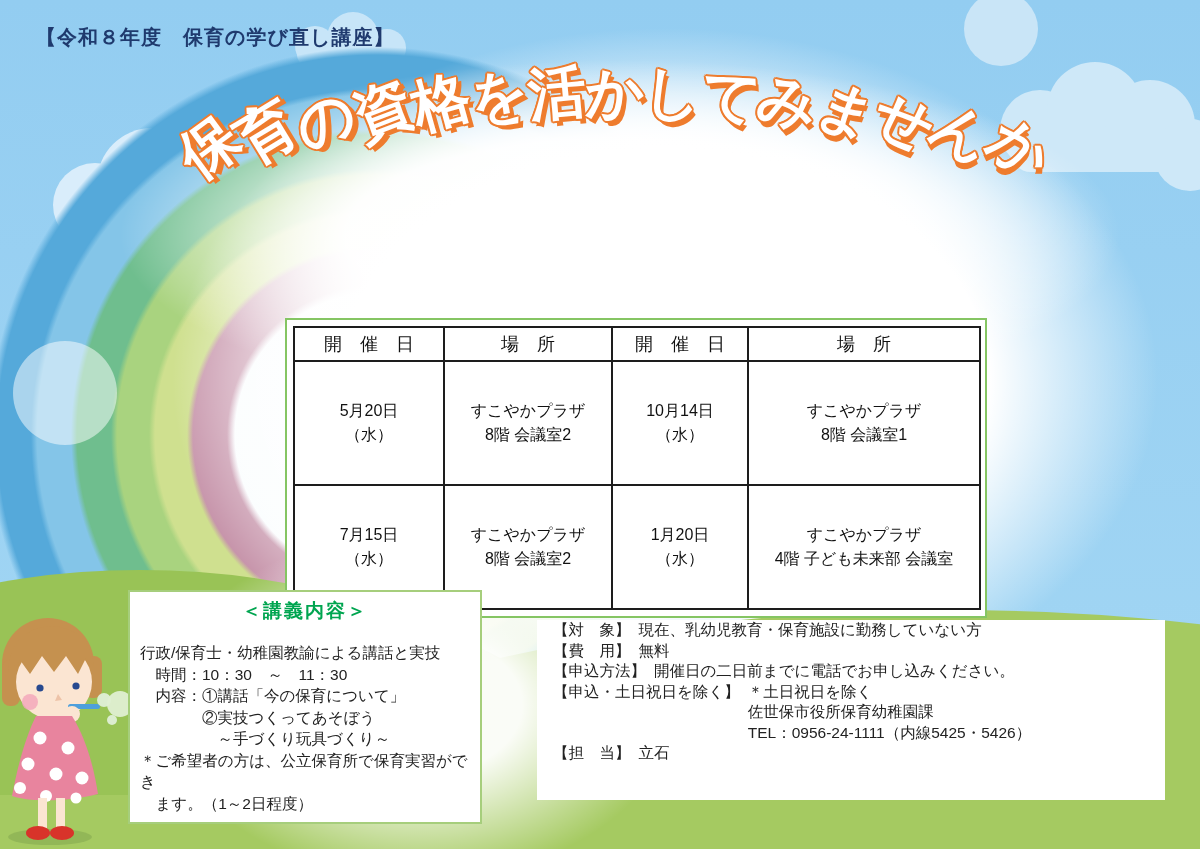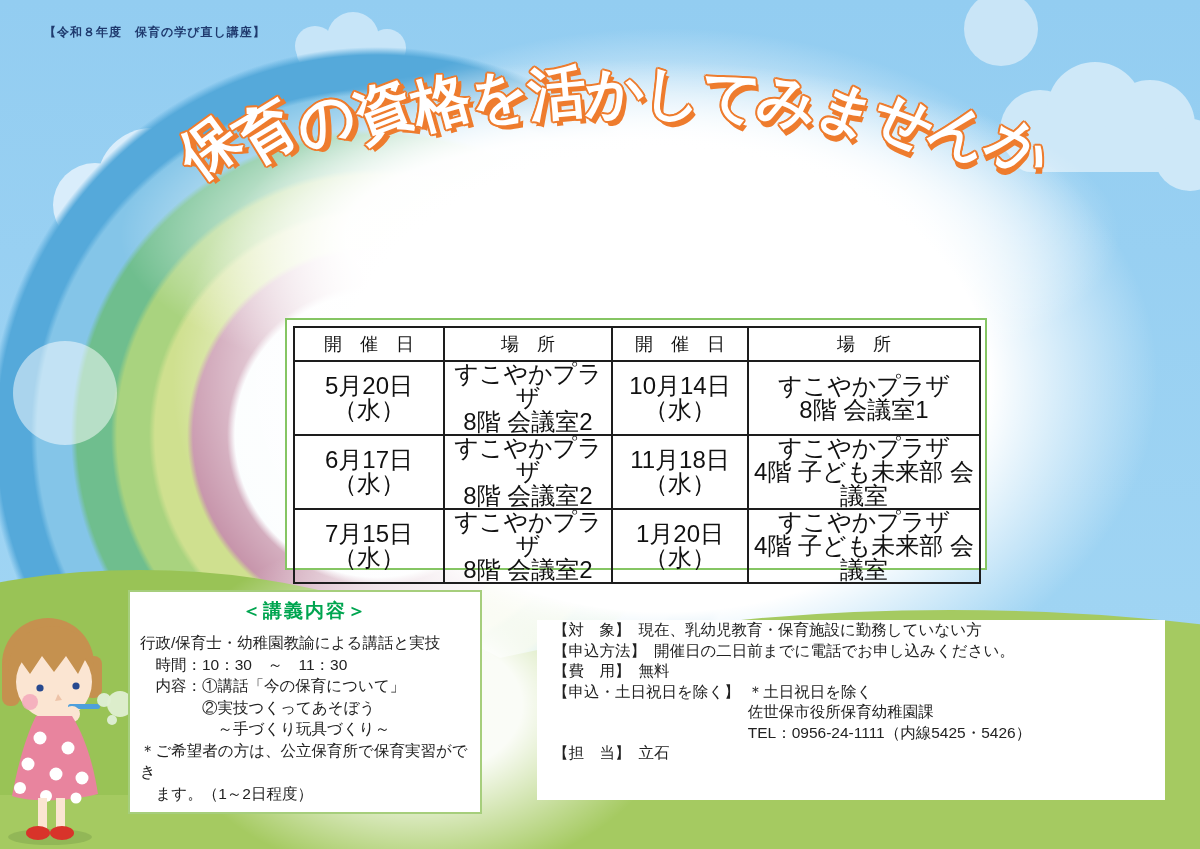--- a/index.html
+++ b/index.html
@@ -27,41 +27,41 @@
     #55A9DA 346px 380px,
     rgba(85,169,218,0) 388px);}
   .glow-main{inset:0;z-index:3;background:radial-gradient(ellipse 560px 400px at 665px 380px,#fff 0%,#fff 58%,rgba(255,255,255,0) 88%);}
   .glow-band{inset:0;z-index:3;background:radial-gradient(ellipse 500px 175px at 620px 235px,rgba(255,255,255,.97) 0 55%,rgba(255,255,255,0) 100%);}
   .glow-bl{inset:0;z-index:5;background:radial-gradient(ellipse 255px 175px at 420px 705px,rgba(255,255,255,.95) 0 40%,rgba(255,255,255,0) 100%);}
   .hill{border-radius:50%;z-index:4;}
   .hill-left{left:-460px;top:570px;width:1200px;height:880px;background:#99C356;}
   .hill-right{left:-30px;top:610px;width:1960px;height:860px;background:#A5CA61;}
   .hill-base{left:0;top:795px;width:1200px;height:54px;background:#A5CA61;z-index:4;}
   
-  .fy-header{left:44px;top:24px;font-family:"Liberation Serif",serif;font-weight:bold;
-    font-size:12px;color:#1F3A6E;letter-spacing:1px;z-index:10;}
+  .fy-header{left:36px;top:24px;font-family:"Liberation Serif",serif;font-weight:bold;
+    font-size:20px;color:#1F3A6E;letter-spacing:1px;z-index:10;}
   .arc-title{left:0;top:0;width:100%;height:230px;z-index:9;}
   .arc-char{position:absolute;font-size:58px;font-weight:bold;line-height:1;}
   .ac-back{position:absolute;left:4px;top:5px;color:#EE7C2E;}
   .ac-front{position:relative;color:#fff;
     text-shadow:2px 0 0 #EE7C2E,-2px 0 0 #EE7C2E,0 2px 0 #EE7C2E,0 -2px 0 #EE7C2E,
       1.4px 1.4px 0 #EE7C2E,-1.4px 1.4px 0 #EE7C2E,1.4px -1.4px 0 #EE7C2E,-1.4px -1.4px 0 #EE7C2E;}
   .intro{left:277px;top:169px;width:730px;font-size:18px;line-height:25.8px;color:#3A3A3A;
     white-space:pre-line;z-index:10;letter-spacing:.2px;}
-  .schedule-box{left:285px;top:318px;width:702px;height:252px;background:#fff;
+  .schedule-box{left:285px;top:318px;width:702px;height:300px;background:#fff;
     border:2px solid #85C563;box-sizing:border-box;padding:6px;z-index:10;}
   .schedule-box table{width:100%;height:100%;border-collapse:collapse;table-layout:fixed;}
   .schedule-box th,.schedule-box td{border:2px solid #1d1d1d;text-align:center;vertical-align:middle;
     font-weight:normal;color:#111;padding:0;}
   .schedule-box th{font-size:18px;height:32px;}
-  .schedule-box td{font-size:24px;height:50px;line-height:24px;}
+  .schedule-box td{font-size:16px;height:50px;line-height:24px;}
   .lecture-box{left:128px;top:590px;width:354px;min-height:188px;background:#fff;
     border:2px solid #A6CE7C;box-sizing:border-box;padding:6px 10px 8px;z-index:10;}
   .lecture-heading{color:#00A550;font-weight:bold;font-size:19px;text-align:center;letter-spacing:2px;}
-  .lecture-body{font-size:15.5px;line-height:21.5px;color:#222;white-space:pre-line;margin-top:8px;}
+  .lecture-body{font-size:15.5px;line-height:21.5px;color:#222;white-space:pre-line;margin-top:18px;}
   .info-box{left:537px;top:620px;width:628px;min-height:180px;background:#fff;
     padding:0 10px 10px 16px;box-sizing:border-box;z-index:10;
     font-size:15.5px;line-height:20.5px;color:#222;}
   .info-row{display:flex;align-items:flex-start;}
   .info-label{flex:0 0 auto;white-space:pre;}
   .info-lines{margin-left:8px;}
   .girl{left:-12px;top:612px;width:150px;height:237px;z-index:6;}
 </style>
 </head>
 <body>
@@ -195,38 +195,20 @@
               <div>10月14日</div>
               <div>（水）</div>
             </td>
             <td>
               <div>すこやかプラザ</div>
               <div>8階 会議室1</div>
             </td>
           </tr>
           <tr>
             <td>
-              <div>6月17日</div>
-              <div>（水）</div>
-            </td>
-            <td>
-              <div>すこやかプラザ</div>
-              <div>8階 会議室2</div>
-            </td>
-            <td>
-              <div>11月18日</div>
-              <div>（水）</div>
-            </td>
-            <td>
-              <div>すこやかプラザ</div>
-              <div>4階 子ども未来部 会議室</div>
-            </td>
-          </tr>
-          <tr>
-            <td>
               <div>7月15日</div>
               <div>（水）</div>
             </td>
             <td>
               <div>すこやかプラザ</div>
               <div>8階 会議室2</div>
             </td>
             <td>
               <div>1月20日</div>
               <div>（水）</div>
@@ -252,29 +234,29 @@
   </div>
 
   <div class="abs info-box" id="info-rows">
       <div class="info-row">
         <span class="info-label">【対　象】</span>
         <div class="info-lines">
           <div>現在、乳幼児教育・保育施設に勤務していない方</div>
         </div>
       </div>
       <div class="info-row">
+        <span class="info-label">【費　用】</span>
+        <div class="info-lines">
+          <div>無料</div>
+        </div>
+      </div>
+      <div class="info-row">
         <span class="info-label">【申込方法】</span>
         <div class="info-lines">
           <div>開催日の二日前までに電話でお申し込みください。</div>
-        </div>
-      </div>
-      <div class="info-row">
-        <span class="info-label">【費　用】</span>
-        <div class="info-lines">
-          <div>無料</div>
         </div>
       </div>
       <div class="info-row">
         <span class="info-label">【申込・土日祝日を除く】</span>
         <div class="info-lines">
           <div>＊土日祝日を除く</div>
           <div>佐世保市役所保育幼稚園課</div>
           <div>TEL：0956-24-1111（内線5425・5426）</div>
         </div>
       </div>

